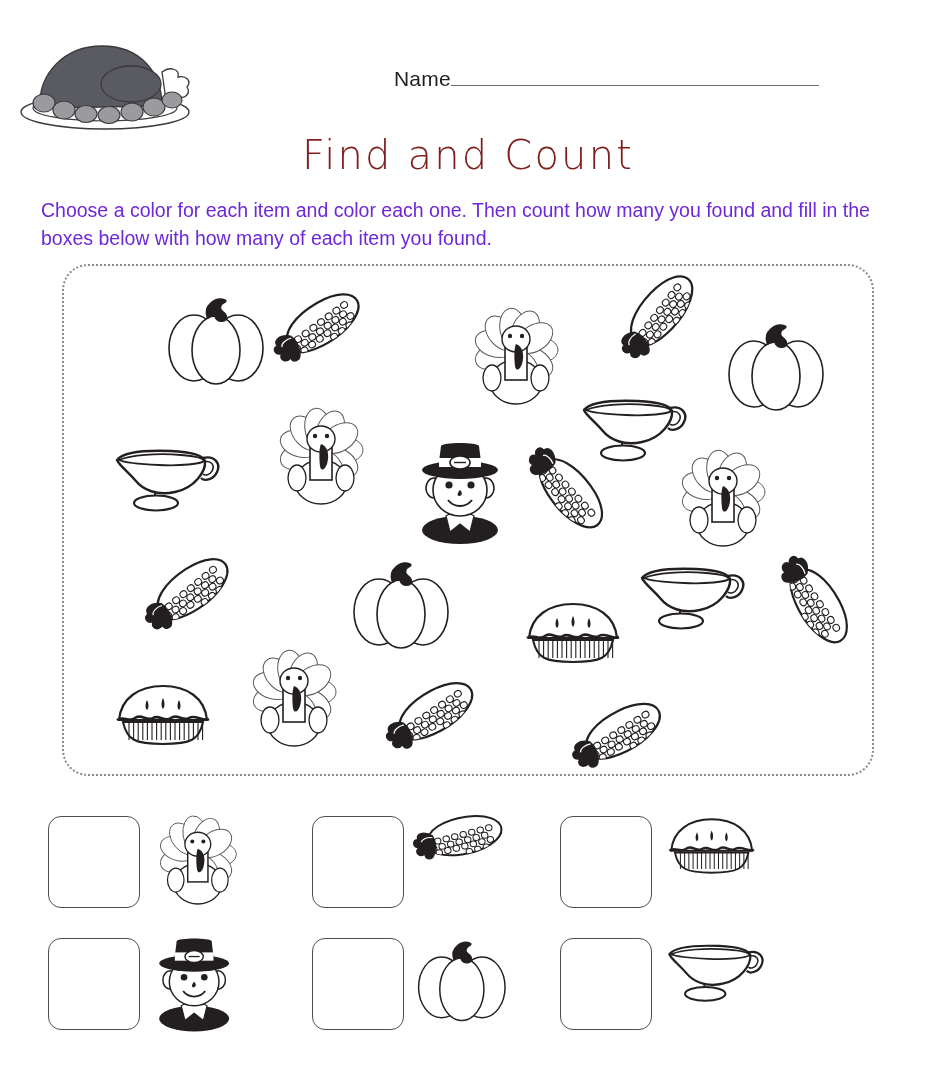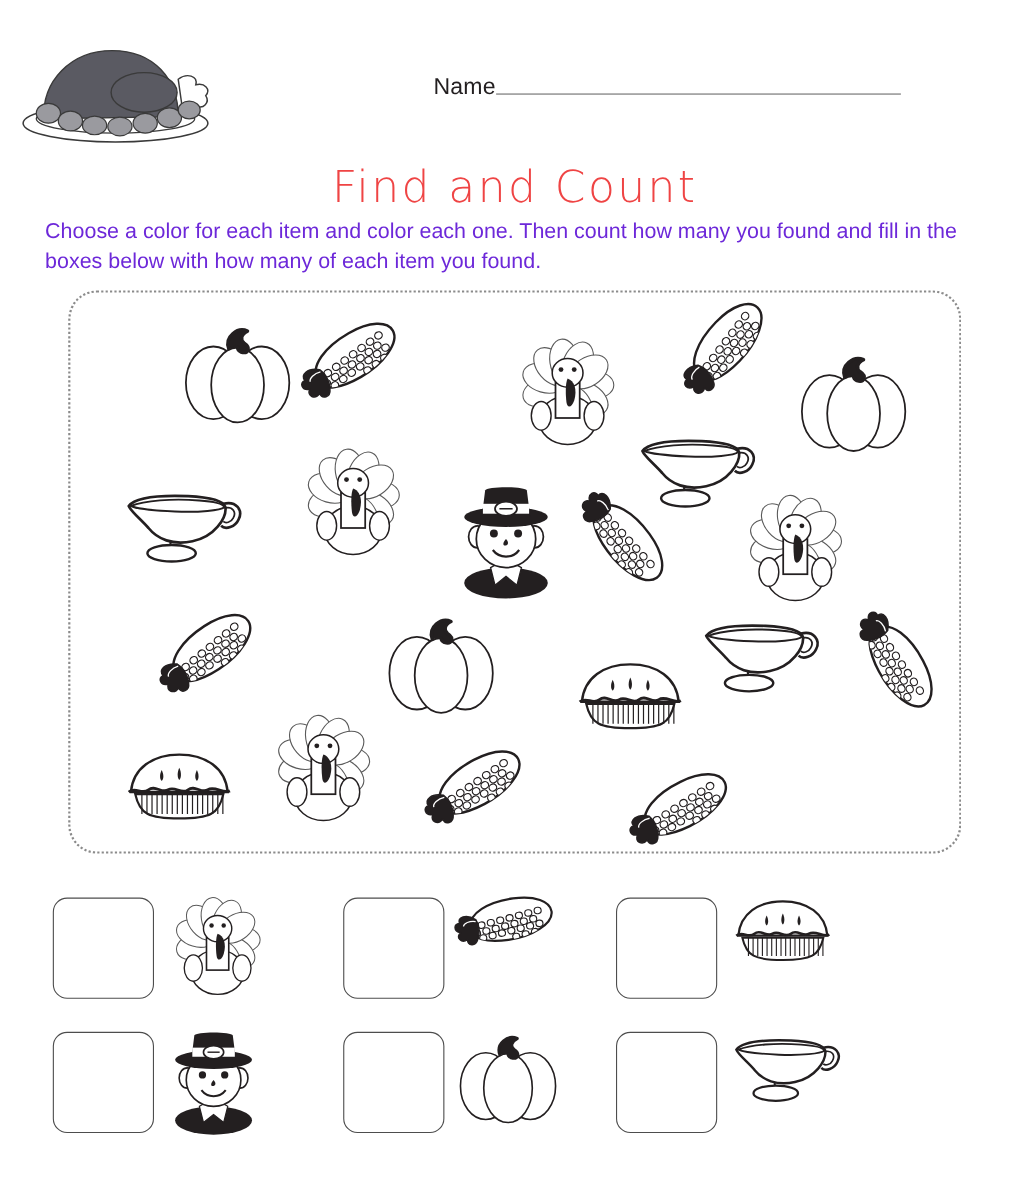--- a/index.html
+++ b/index.html
@@ -12,22 +12,22 @@
 
   
   .header{position:absolute;left:0;top:0;width:936px;height:140px;}
   .logo{position:absolute;left:12px;top:36px;width:186px;height:96px;}
   .name-row{position:absolute;left:394px;top:68px;display:flex;align-items:flex-end;}
   .name-label{font-size:21px;color:#231f20;letter-spacing:.2px;line-height:1;}
   .name-line{width:368px;height:1px;background:#6d6d6d;margin-bottom:3px;}
 
   
   .title{
-    position:absolute;left:0;top:148px;width:936px;text-align:center;
-    font-size:40px;letter-spacing:2.2px;color:#ef4444;
+    position:absolute;left:0;top:132px;width:936px;text-align:center;
+    font-size:40px;letter-spacing:2.2px;color:#7f1d1d;
     font-family:"DejaVu Sans", sans-serif;font-weight:300;
   }
 
   
   .instructions{
     position:absolute;left:41px;top:196px;width:880px;
     font-size:19.5px;line-height:1.45;color:#6d28d9;
   }
 
   

